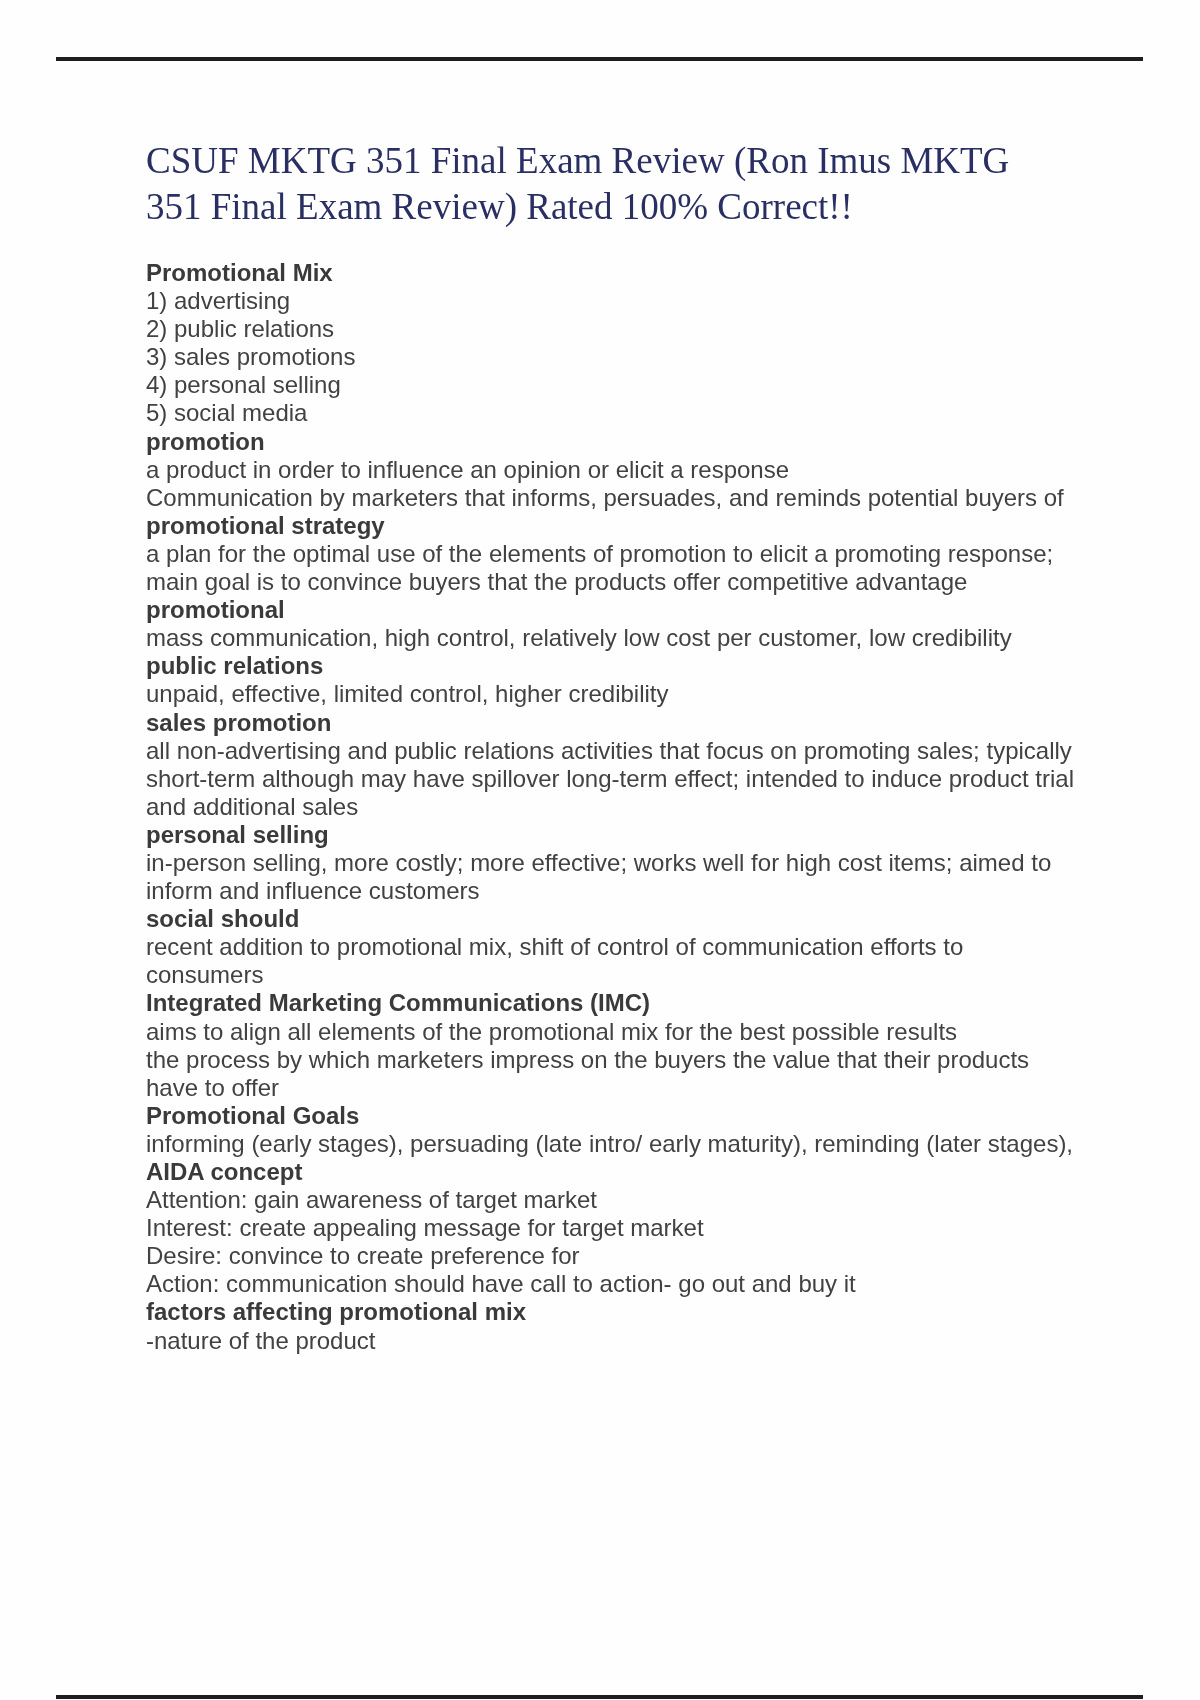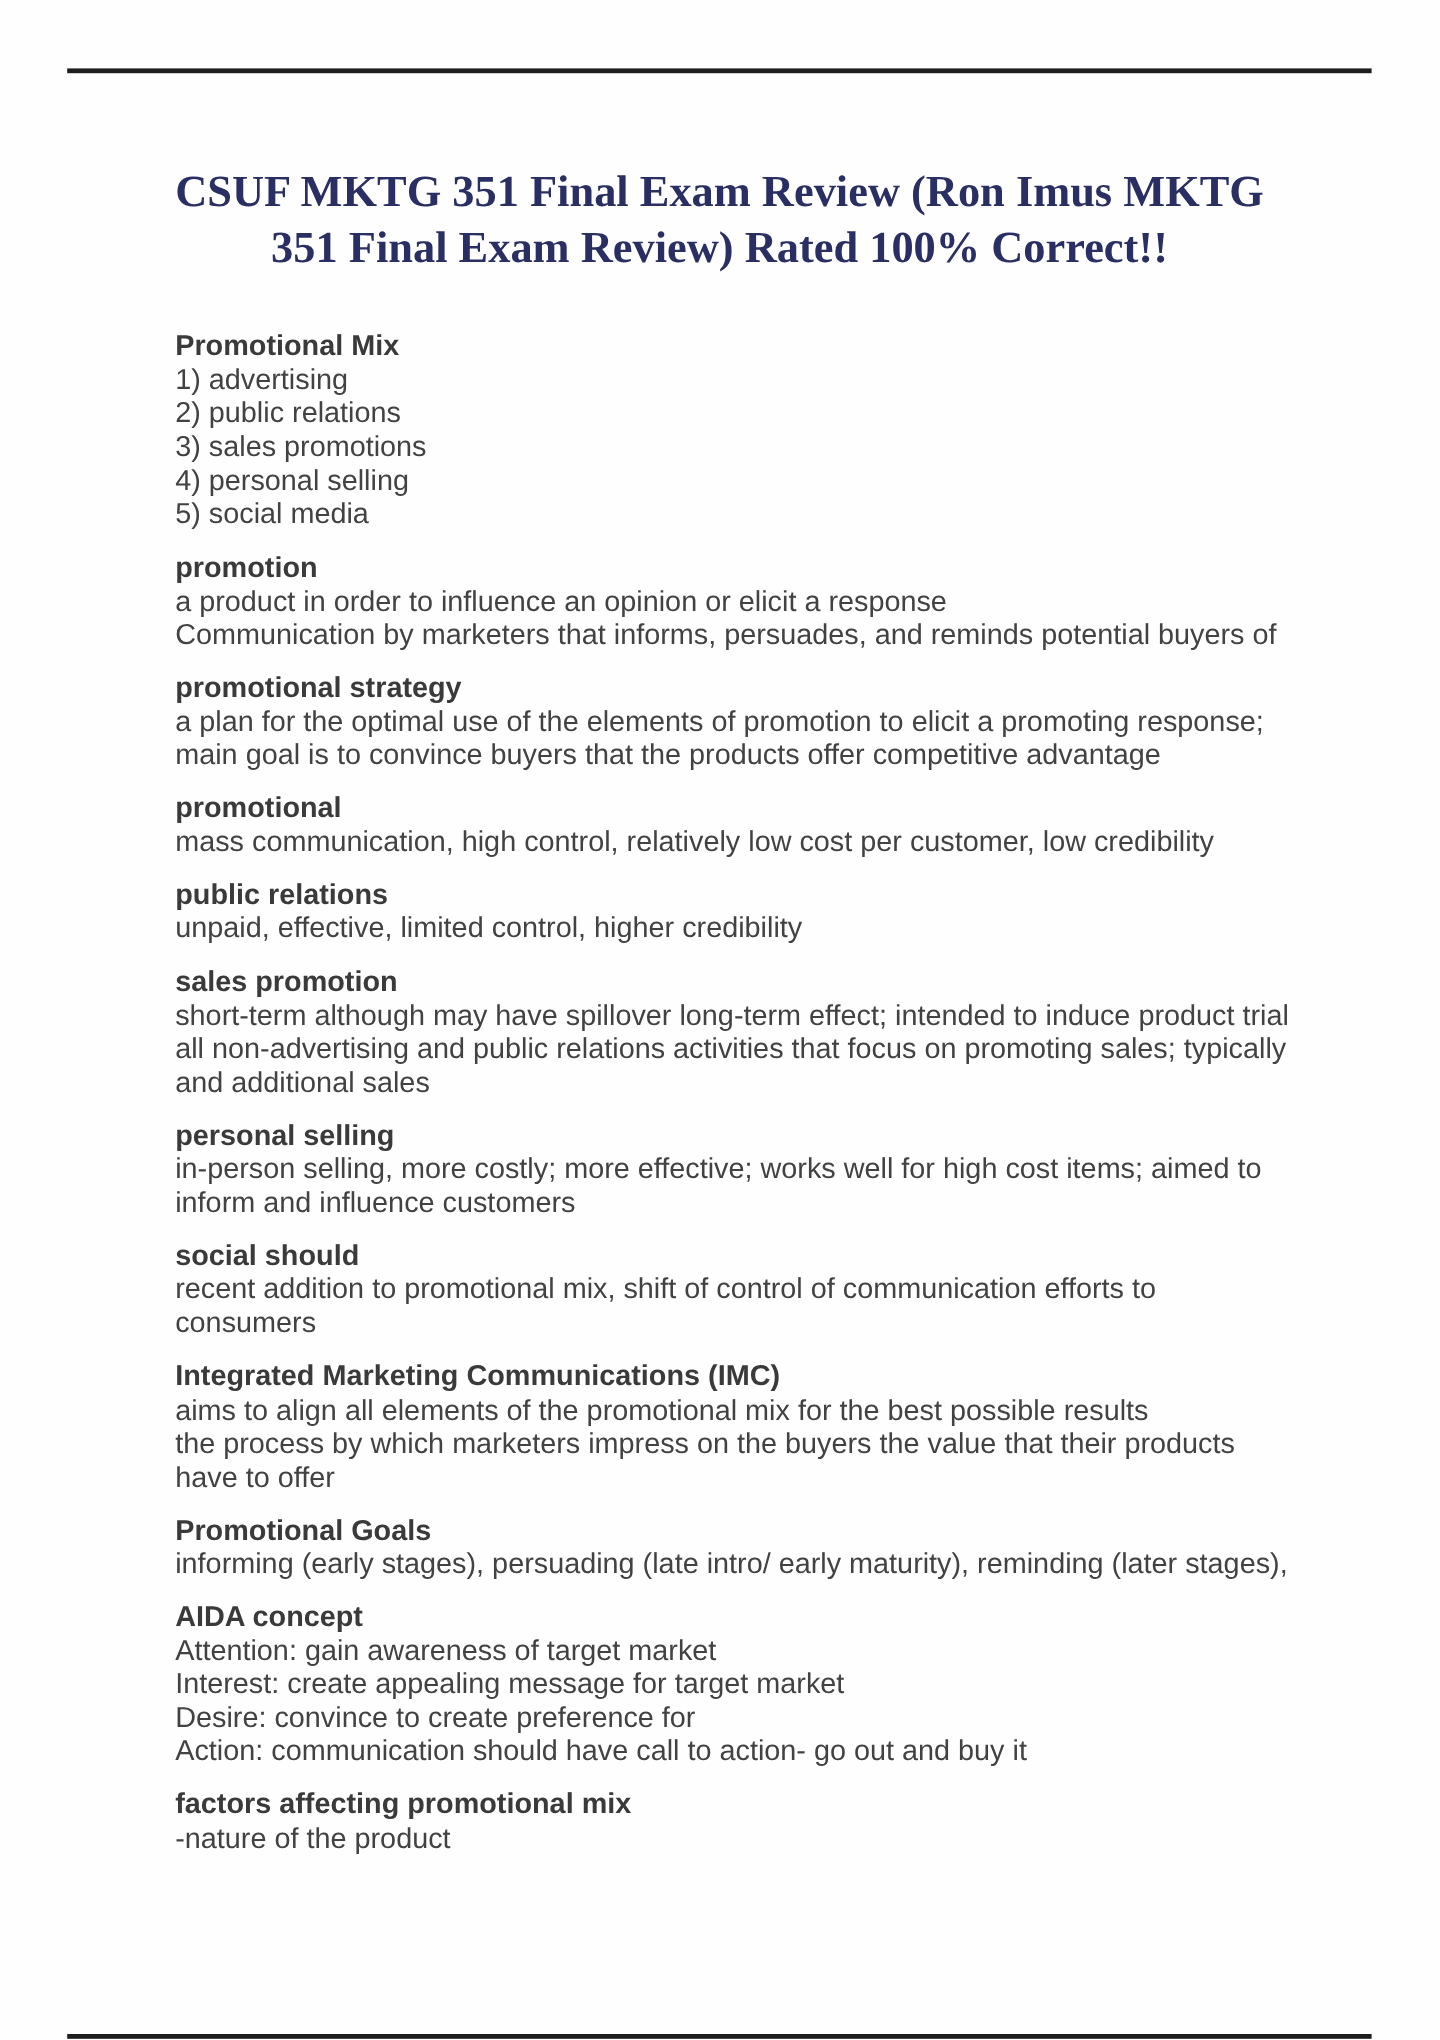--- a/index.html
+++ b/index.html
@@ -26,40 +26,38 @@
     background: var(--rule-color);
   }
   .rule-top { top: 57px; }
   .rule-bottom { top: 1695px; }
   .title {
     position: absolute;
     left: 146px;
     top: 138px;
     margin: 0;
     font-family: "Liberation Serif", serif;
-    font-weight: bold;
+    font-weight: normal;
     font-size: 37px;
     line-height: 46px;
     color: var(--title-color);
     white-space: nowrap;
-    text-align: center;
   }
   .content {
     position: absolute;
     left: 146px;
     top: 259px;
     font-size: 24px;
     line-height: 28.1px;
     color: var(--body-color);
     white-space: nowrap;
   }
   .term {
     font-weight: bold;
     color: var(--term-color);
-    margin-top: 16px;
   }
 </style>
 </head>
 <body>
 
 <div class="rule rule-top"></div>
 
 <h1 class="title">
   <div>CSUF MKTG 351 Final Exam Review (Ron Imus MKTG</div>
   <div>351 Final Exam Review) Rated 100% Correct!!</div>
@@ -76,22 +74,22 @@
     <div class="line">a product in order to influence an opinion or elicit a response</div>
     <div class="line">Communication by marketers that informs, persuades, and reminds potential buyers of</div>
     <div class="term">promotional strategy</div>
     <div class="line">a plan for the optimal use of the elements of promotion to elicit a promoting response;</div>
     <div class="line">main goal is to convince buyers that the products offer competitive advantage</div>
     <div class="term">promotional</div>
     <div class="line">mass communication, high control, relatively low cost per customer, low credibility</div>
     <div class="term">public relations</div>
     <div class="line">unpaid, effective, limited control, higher credibility</div>
     <div class="term">sales promotion</div>
+    <div class="line">all non-advertising and public relations activities that focus on promoting sales; typically</div>
     <div class="line">short-term although may have spillover long-term effect; intended to induce product trial</div>
-    <div class="line">all non-advertising and public relations activities that focus on promoting sales; typically</div>
     <div class="line">and additional sales</div>
     <div class="term">personal selling</div>
     <div class="line">in-person selling, more costly; more effective; works well for high cost items; aimed to</div>
     <div class="line">inform and influence customers</div>
     <div class="term">social should</div>
     <div class="line">recent addition to promotional mix, shift of control of communication efforts to</div>
     <div class="line">consumers</div>
     <div class="term">Integrated Marketing Communications (IMC)</div>
     <div class="line">aims to align all elements of the promotional mix for the best possible results</div>
     <div class="line">the process by which marketers impress on the buyers the value that their products</div>

